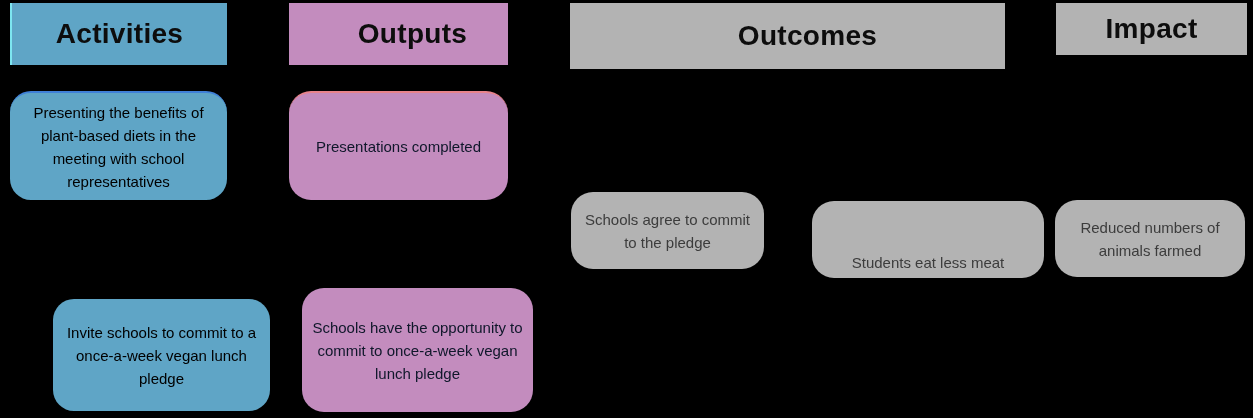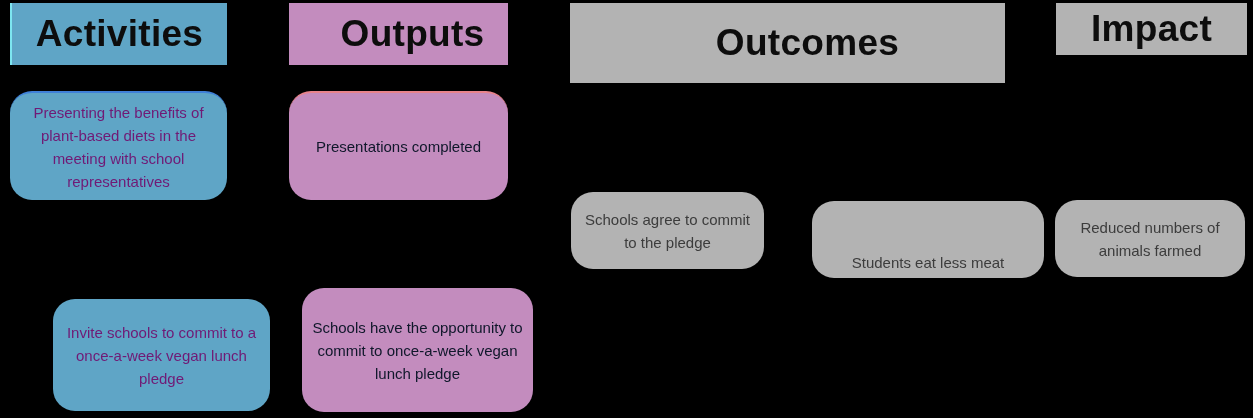--- a/index.html
+++ b/index.html
@@ -17,37 +17,37 @@
   }
   .node {
     position: absolute;
     display: flex;
     align-items: center;
     justify-content: center;
     text-align: center;
     box-sizing: border-box;
   }
   .col-header {
-    font-size: 37px;
+    font-size: 28px;
     font-weight: 700;
     color: #0d0d0d;
     letter-spacing: 0.3px;
   }
   .h-activities { left: 10px;   top: 3px; width: 217px; height: 62px; background: #5FA5C6; border-left: 2px solid #7DE6F0; }
   .h-outputs    { left: 289px;  top: 3px; width: 219px; height: 62px; background: #C38CBE; padding-left: 28px; }
-  .h-outcomes   { left: 570px;  top: 3px; width: 435px; height: 80px; background: #B3B3B3; padding-left: 40px; }
+  .h-outcomes   { left: 570px;  top: 3px; width: 435px; height: 66px; background: #B3B3B3; padding-left: 40px; }
   .h-impact     { left: 1056px; top: 3px; width: 191px; height: 52px; background: #B3B3B3; }
 
   .box {
     border-radius: 22px;
     font-size: 15px;
     line-height: 23px;
     padding: 4px 10px;
   }
-  .box-blue   { background: #5FA5C6; color: #701a75; }
+  .box-blue   { background: #5FA5C6; color: #000000; border-radius: 21px; }
   .box-purple { background: #C38CBE; color: #0f172a; }
   .box-gray   { background: #B3B3B3; color: #3C3C3C; }
 
   .b-act1 { left: 10px;   top: 91px;  width: 217px; height: 109px; border-top: 2px solid #3F80D8; }
   .b-out1 { left: 289px;  top: 91px;  width: 219px; height: 109px; border-top: 2px solid #E8838B; }
   .b-oc1  { left: 571px;  top: 192px; width: 193px; height: 77px; }
   .b-oc2  { left: 812px;  top: 201px; width: 232px; height: 77px; align-items: flex-end; }
   .b-imp  { left: 1055px; top: 200px; width: 190px; height: 77px; }
   .b-act2 { left: 10px;   top: 299px; width: 217px; height: 112px; margin-left: 43px; }
   .b-out2 { left: 302px;  top: 288px; width: 231px; height: 124px; }

